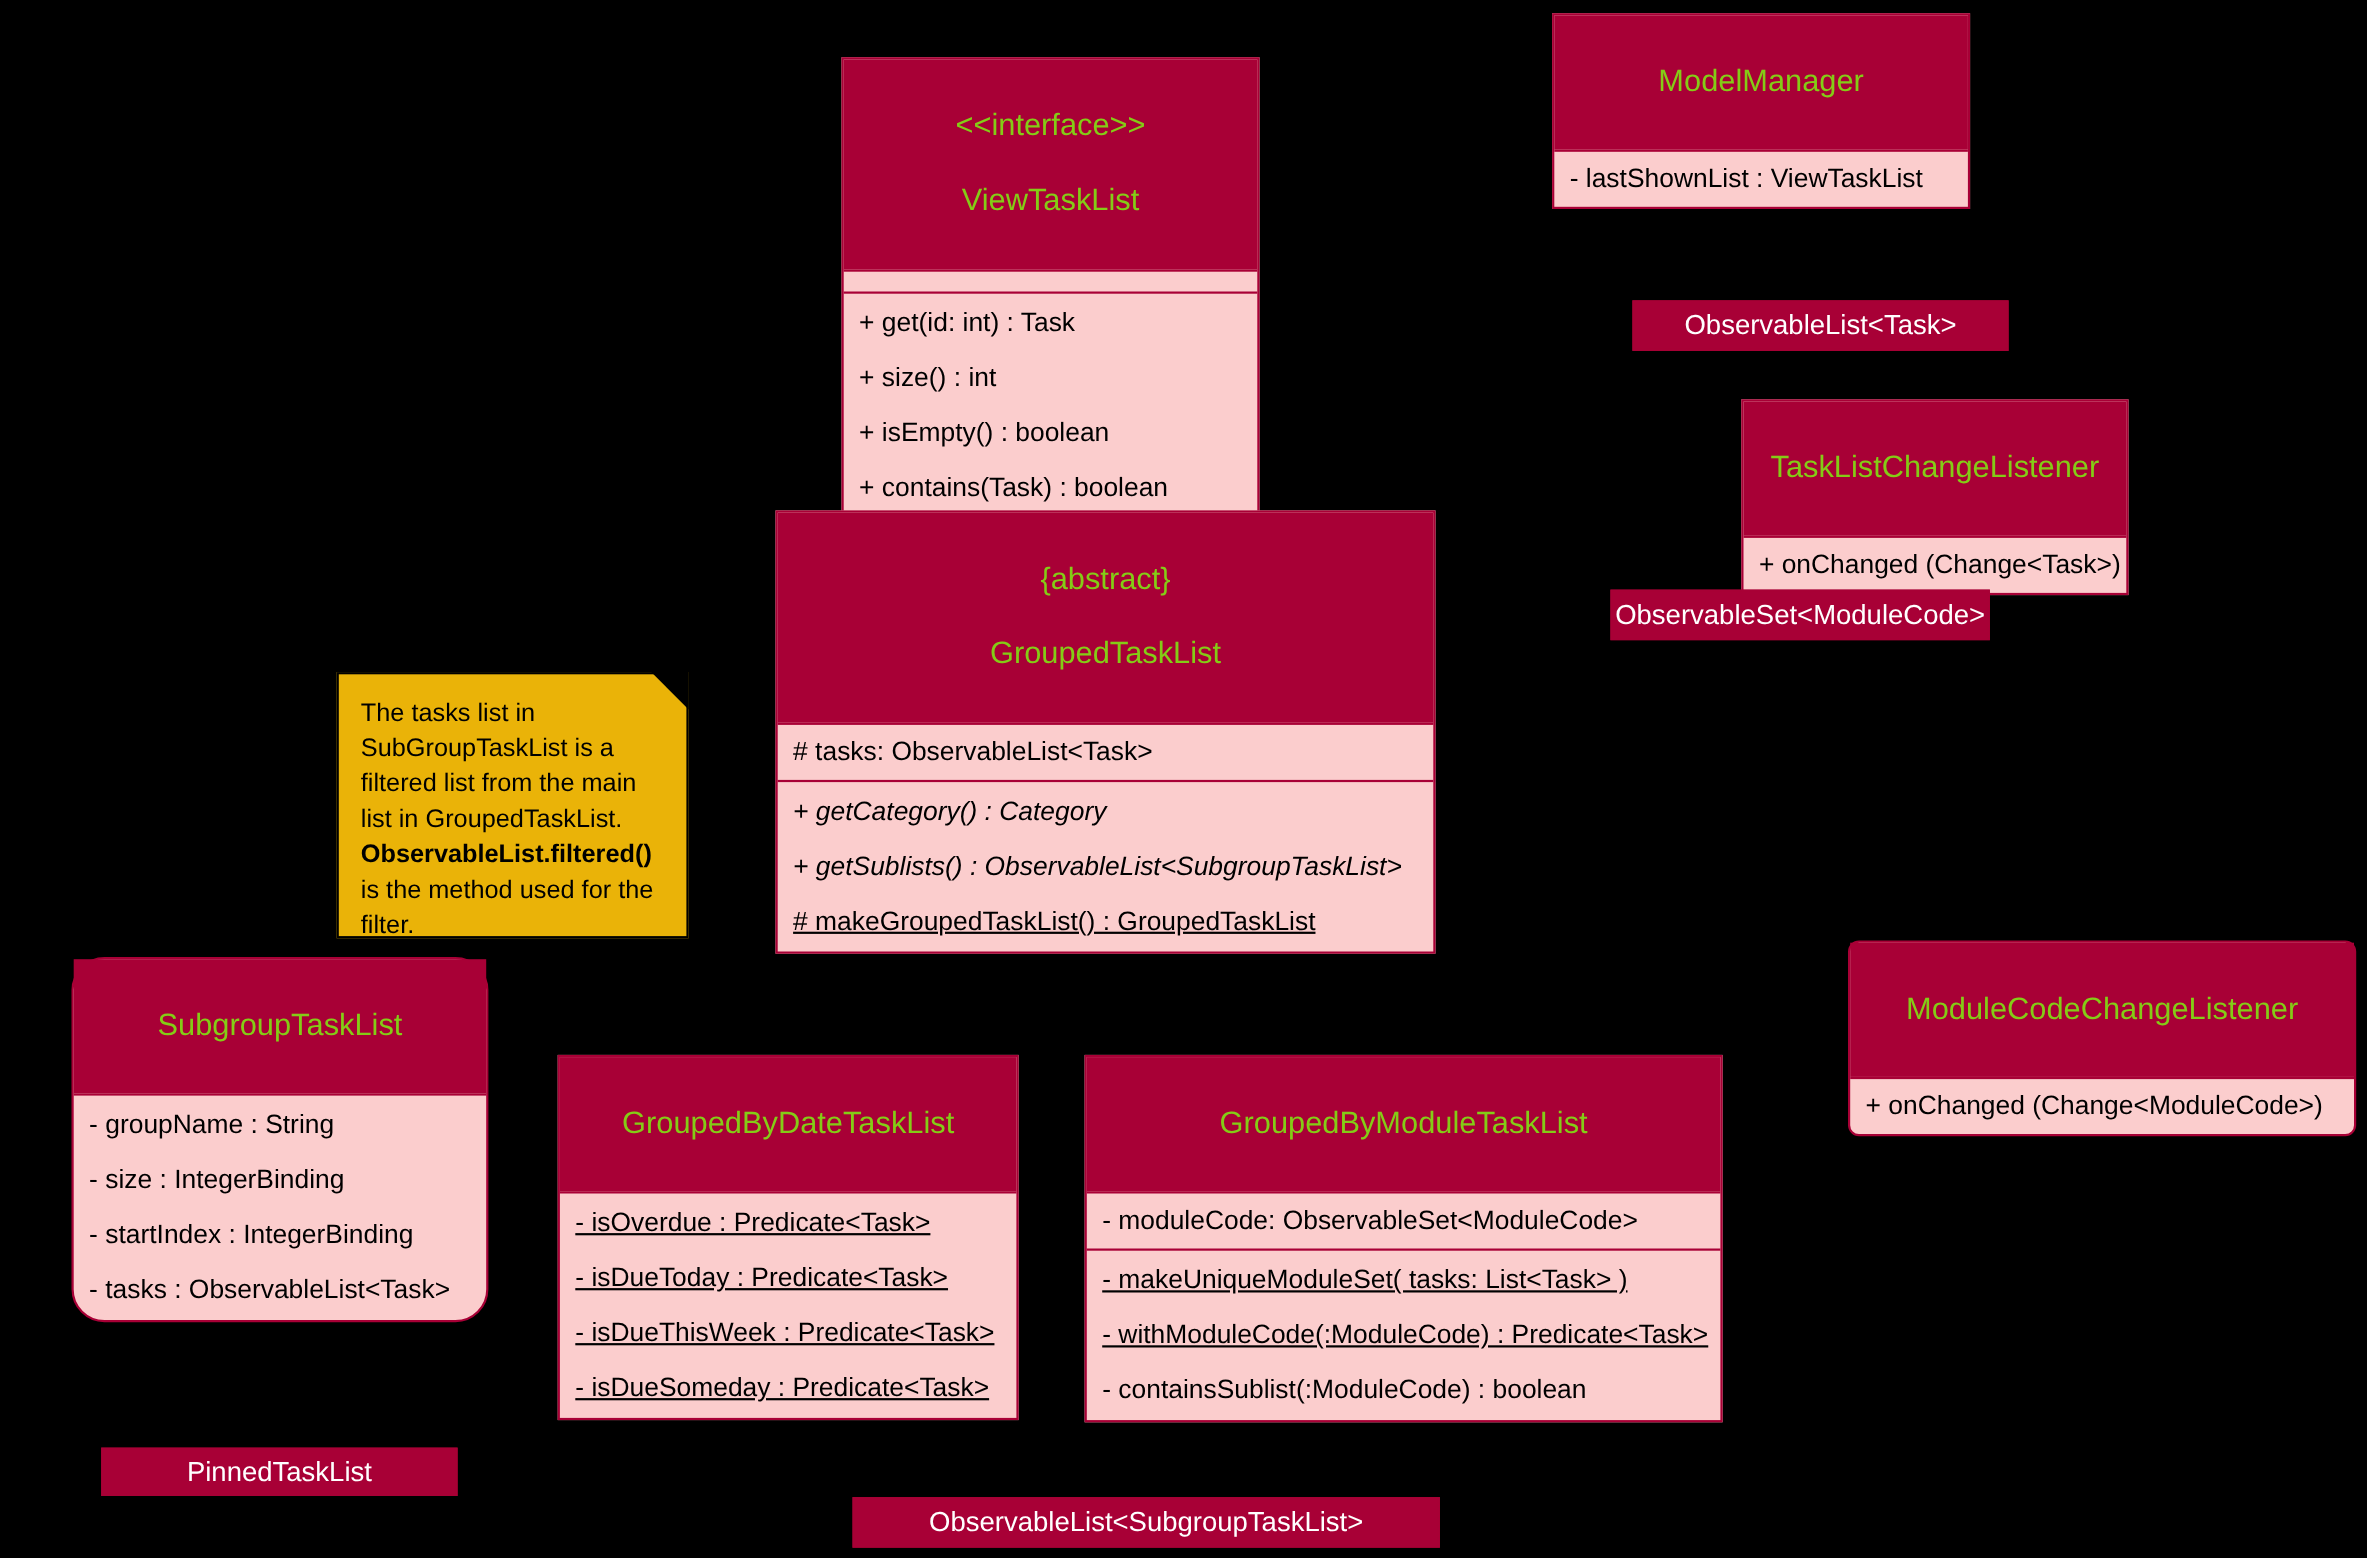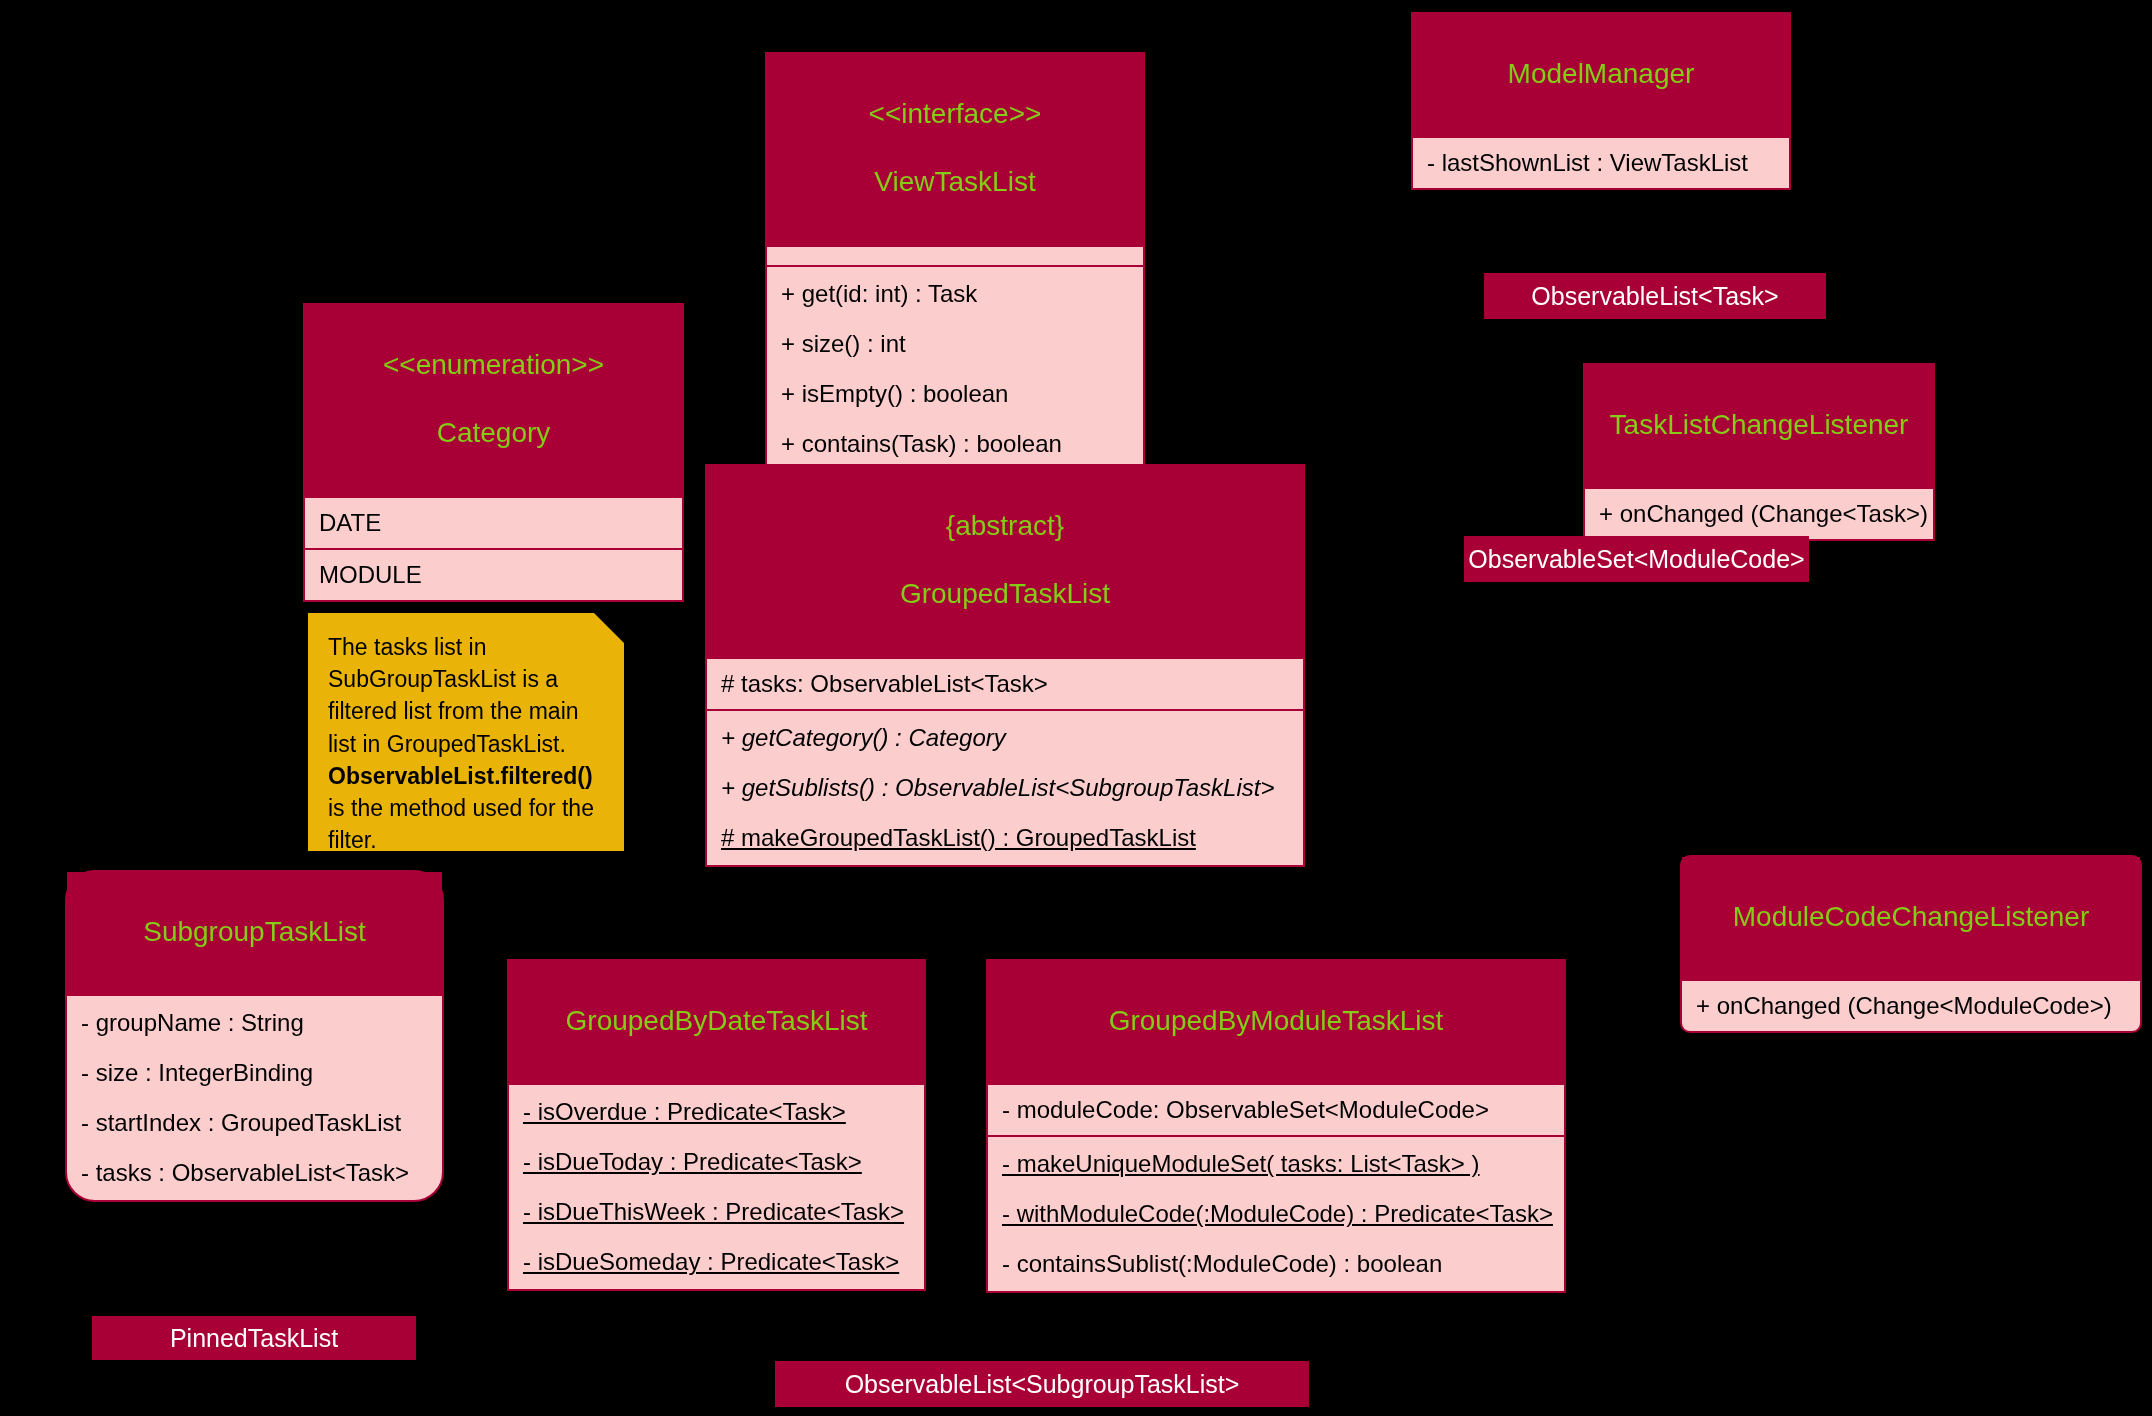--- a/index.html
+++ b/index.html
@@ -118,32 +118,20 @@
 
   <div class="uml-class" style="left:1411px; top:12px; width:380px;">
     <div class="uml-header">
       <span class="cname">ModelManager</span>
     </div>
     <div class="compartment">
       <div class="row tight">- lastShownList : ViewTaskList</div>
     </div>
   </div>
 
-  <div class="uml-class" style="left:303px; top:303px; width:381px;">
-    <div class="uml-header">
-      <span class="stereo">&lt;&lt;enumeration&gt;&gt;</span>
-      <span class="cname">Category</span>
-    </div>
-    <div class="compartment">
-      <div class="row tight">DATE</div>
-    </div>
-    <div class="compartment">
-      <div class="row tight">MODULE</div>
-    </div>
-  </div>
 
   <div class="uml-class" style="left:705px; top:464px; width:600px;">
     <div class="uml-header">
       <span class="stereo">{abstract}</span>
       <span class="cname">GroupedTaskList</span>
     </div>
     <div class="compartment">
       <div class="row tight"># tasks: ObservableList&lt;Task&gt;</div>
     </div>
     <div class="compartment">
@@ -166,21 +154,21 @@
     </div>
   </div>
 
   <div class="uml-class" style="left:65px; top:870px; width:379px;border-radius:30px;">
     <div class="uml-header">
       <span class="cname">SubgroupTaskList</span>
     </div>
     <div class="compartment">
       <div class="row">- groupName : String</div>
       <div class="row">- size : IntegerBinding</div>
-      <div class="row">- startIndex : GroupedTaskList</div>
+      <div class="row">- startIndex : IntegerBinding</div>
       <div class="row">- tasks : ObservableList&lt;Task&gt;</div>
     </div>
   </div>
 
   <div class="uml-class" style="left:507px; top:959px; width:419px;">
     <div class="uml-header">
       <span class="cname">GroupedByDateTaskList</span>
     </div>
     <div class="compartment">
       <div class="row uline">- isOverdue : Predicate&lt;Task&gt;</div>

